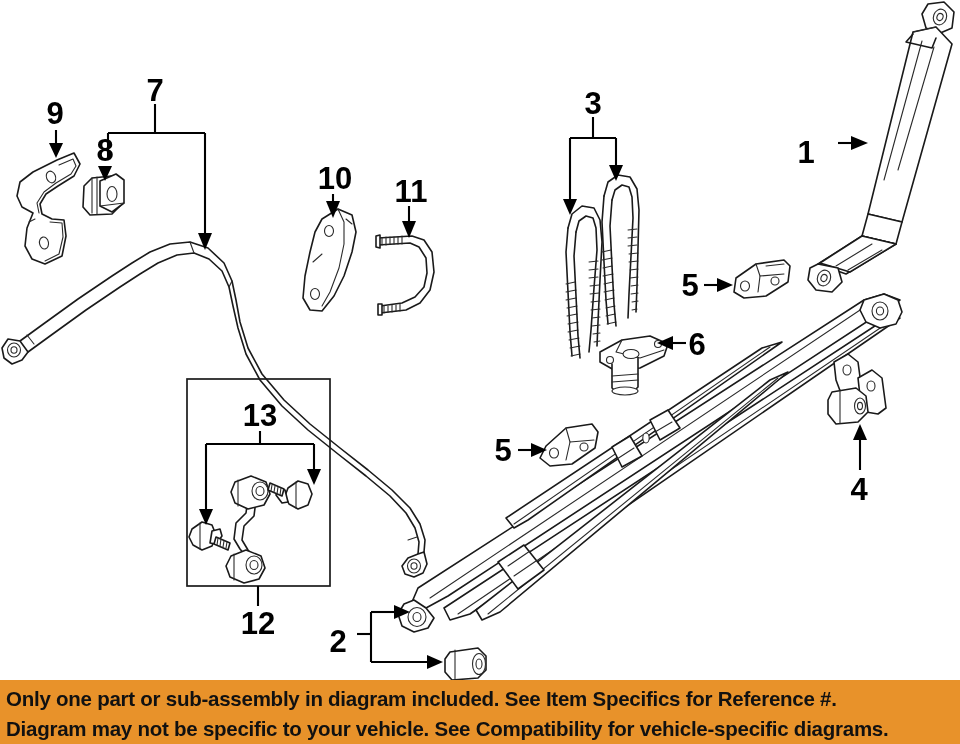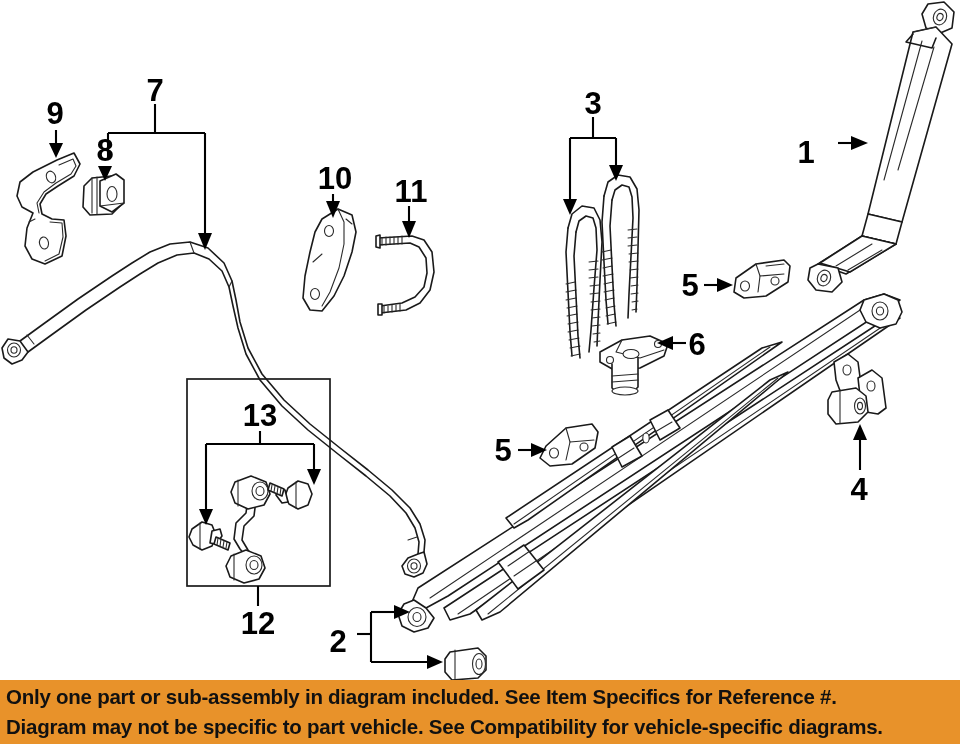--- a/index.html
+++ b/index.html
@@ -43,22 +43,21 @@
   #banner {
     position: absolute;
     left: 0;
     top: 680px;
     width: 960px;
     height: 64px;
     background: #e8922a;
     box-sizing: border-box;
     display: flex;
     flex-direction: column;
-    justify-content: center;
-    padding: 16px 6px;
+    padding: 4px 6px;
   }
   #banner .banner-line {
     font-family: "Liberation Sans", sans-serif;
     font-weight: bold;
     font-size: 20.5px;
     line-height: 30px;
     color: #111111;
     white-space: nowrap;
     letter-spacing: -0.25px;
   }
@@ -485,16 +484,16 @@
     <text class="callout-num" x="55" y="124" text-anchor="middle">9</text>
     <text class="callout-num" x="335" y="189" text-anchor="middle">10</text>
     <text class="callout-num" x="411" y="202" text-anchor="middle">11</text>
     <text class="callout-num" x="258" y="634" text-anchor="middle">12</text>
     <text class="callout-num" x="260" y="426" text-anchor="middle">13</text>
 
   </svg>
 
   <div id="banner">
     <div class="banner-line">Only one part or sub-assembly in diagram included. See Item Specifics for Reference #.</div>
-    <div class="banner-line">Diagram may not be specific to part vehicle. See Compatibility for vehicle-specific diagrams.</div>
+    <div class="banner-line">Diagram may not be specific to your vehicle. See Compatibility for vehicle-specific diagrams.</div>
   </div>
 
 </div>
 
 </body></html>

